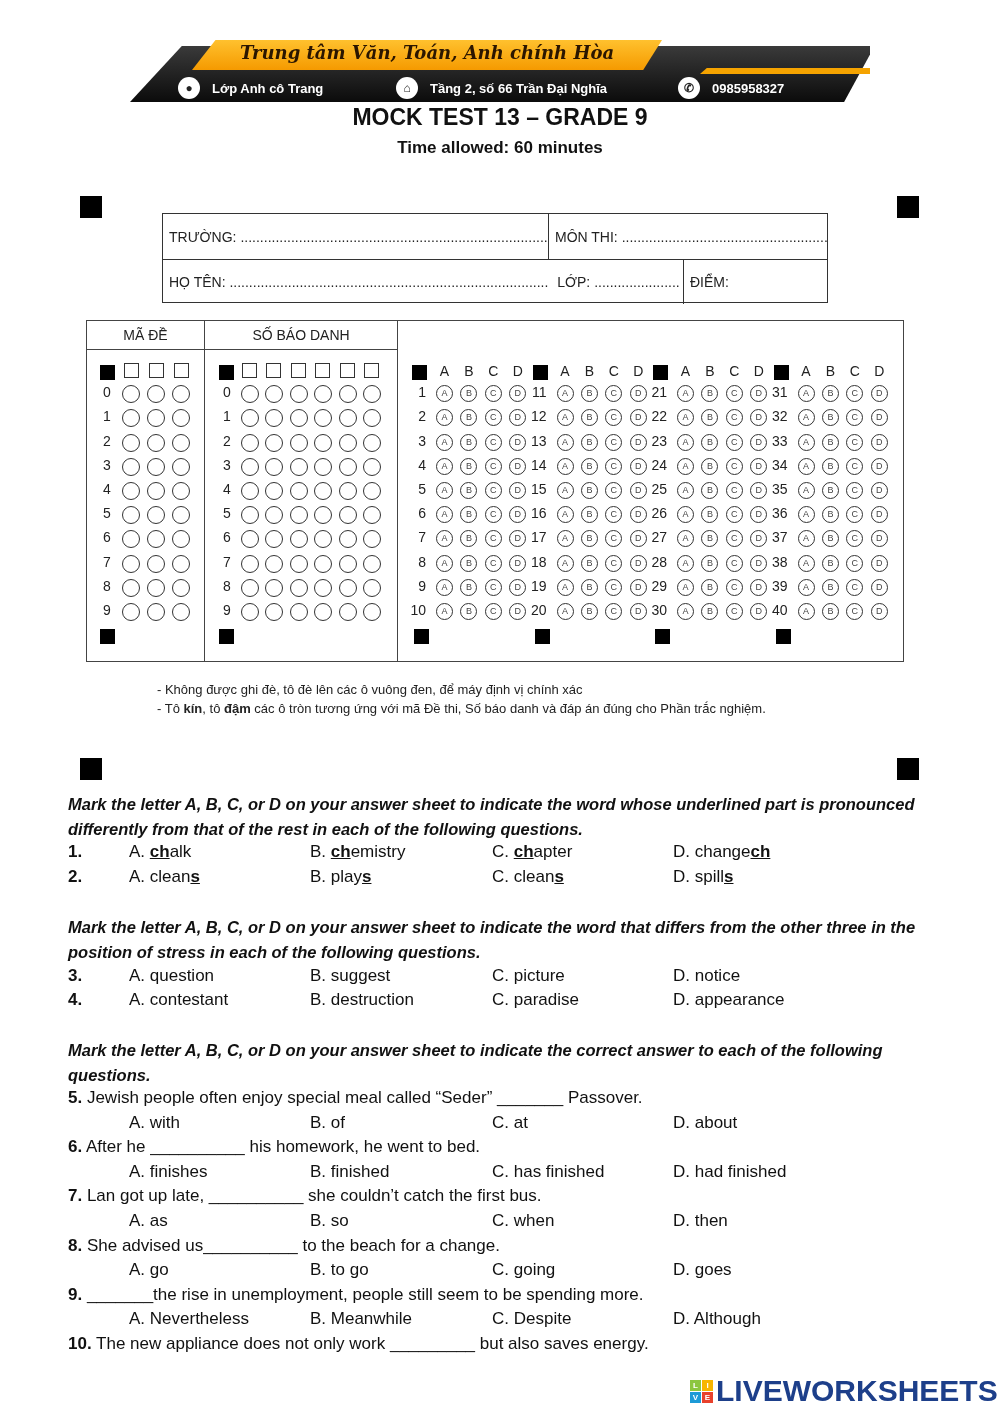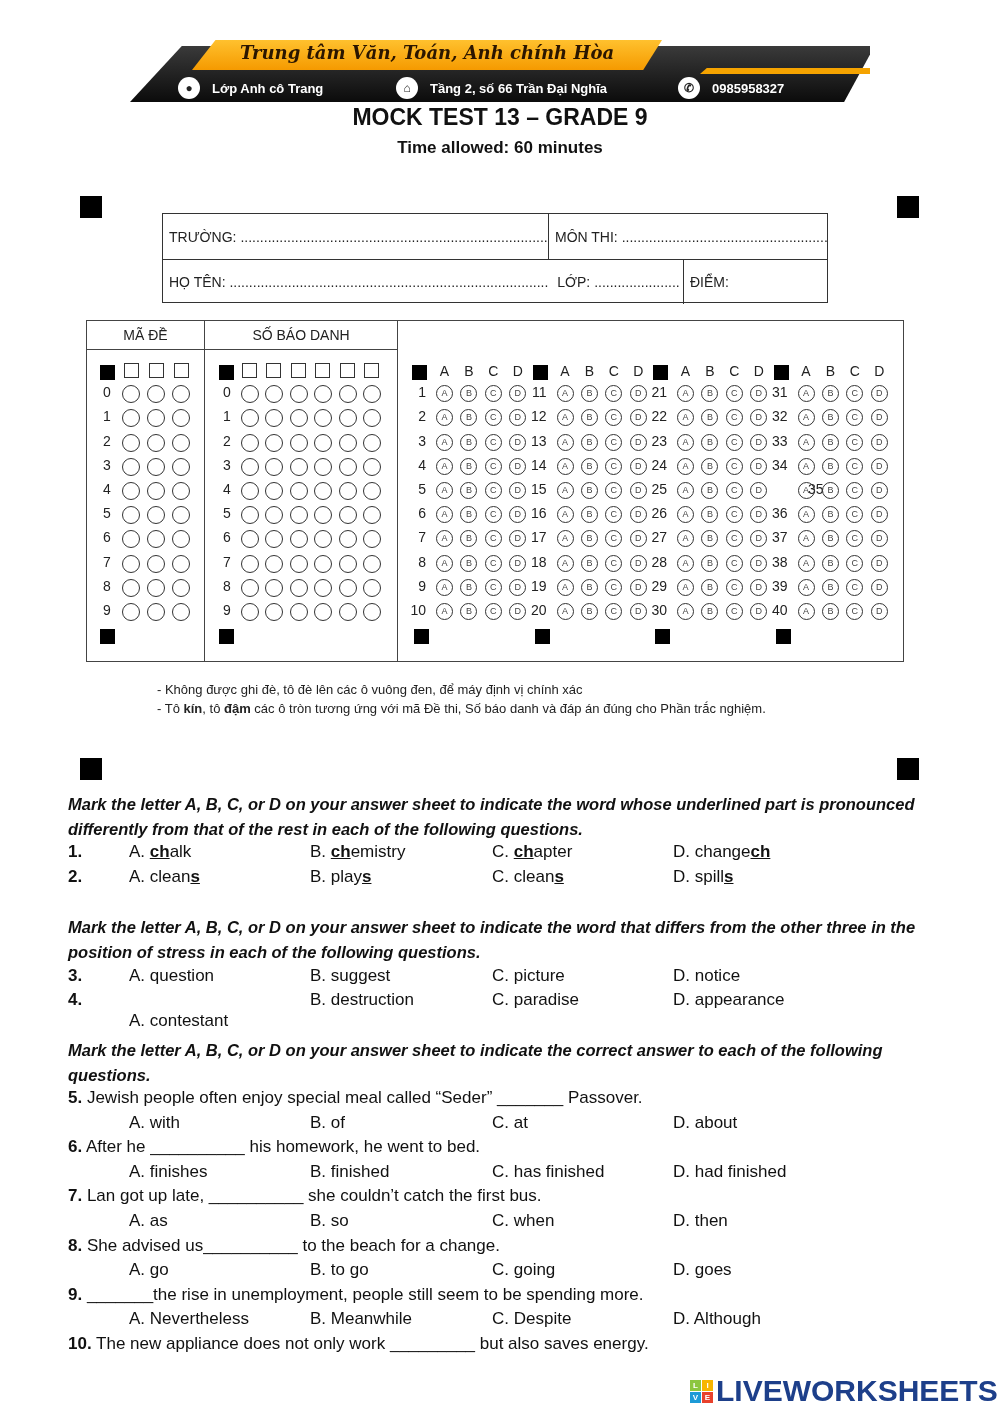--- a/index.html
+++ b/index.html
@@ -421,21 +421,21 @@
       <div class="qnum" style="left:369.5px; top:111.6px;">33</div>
       <div class="bub" style="left:399.5px; top:112.6px;">A</div>
       <div class="bub" style="left:423.9px; top:112.6px;">B</div>
       <div class="bub" style="left:448.3px; top:112.6px;">C</div>
       <div class="bub" style="left:472.7px; top:112.6px;">D</div>
       <div class="qnum" style="left:369.5px; top:135.8px;">34</div>
       <div class="bub" style="left:399.5px; top:136.8px;">A</div>
       <div class="bub" style="left:423.9px; top:136.8px;">B</div>
       <div class="bub" style="left:448.3px; top:136.8px;">C</div>
       <div class="bub" style="left:472.7px; top:136.8px;">D</div>
-      <div class="qnum" style="left:369.5px; top:160px;margin-left:36px;">35</div>
+      <div class="qnum" style="left:369.5px; top:160px;">35</div>
       <div class="bub" style="left:399.5px; top:161px;">A</div>
       <div class="bub" style="left:423.9px; top:161px;">B</div>
       <div class="bub" style="left:448.3px; top:161px;">C</div>
       <div class="bub" style="left:472.7px; top:161px;">D</div>
       <div class="qnum" style="left:369.5px; top:184.2px;">36</div>
       <div class="bub" style="left:399.5px; top:185.2px;">A</div>
       <div class="bub" style="left:423.9px; top:185.2px;">B</div>
       <div class="bub" style="left:448.3px; top:185.2px;">C</div>
       <div class="bub" style="left:472.7px; top:185.2px;">D</div>
       <div class="qnum" style="left:369.5px; top:208.4px;">37</div>
@@ -486,21 +486,21 @@
 <div class="instr" style="top:915px;">Mark the letter A, B, C, or D on your answer sheet to indicate the word that differs from the other three in the position of stress in each of the following questions.</div>
 <div class="qline" style="top:966px;">
   <span class="num">3.</span>
   <span class="opt" style="left:61px;">A. question</span>
   <span class="opt" style="left:242px;">B. suggest</span>
   <span class="opt" style="left:424px;">C. picture</span>
   <span class="opt" style="left:605px;">D. notice</span>
 </div>
 <div class="qline" style="top:990px;">
   <span class="num">4.</span>
-  <span class="opt" style="left:61px;margin-top:21px;">A. contestant</span>
+  <span class="opt" style="left:61px;">A. contestant</span>
   <span class="opt" style="left:242px;">B. destruction</span>
   <span class="opt" style="left:424px;">C. paradise</span>
   <span class="opt" style="left:605px;">D. appearance</span>
 </div>
 
 <div class="instr" style="top:1038px;">Mark the letter A, B, C, or D on your answer sheet to indicate the correct answer to each of the following questions.</div>
 <div id="section3">
     <div class="stem" style="top: 1088px;"><b>5.</b><span> Jewish people often enjoy special meal called “Seder” _______ Passover.</span></div>
     <div class="qline" style="top: 1112.6px;">
       <span class="opt" style="left: 61px;">A. with</span>

